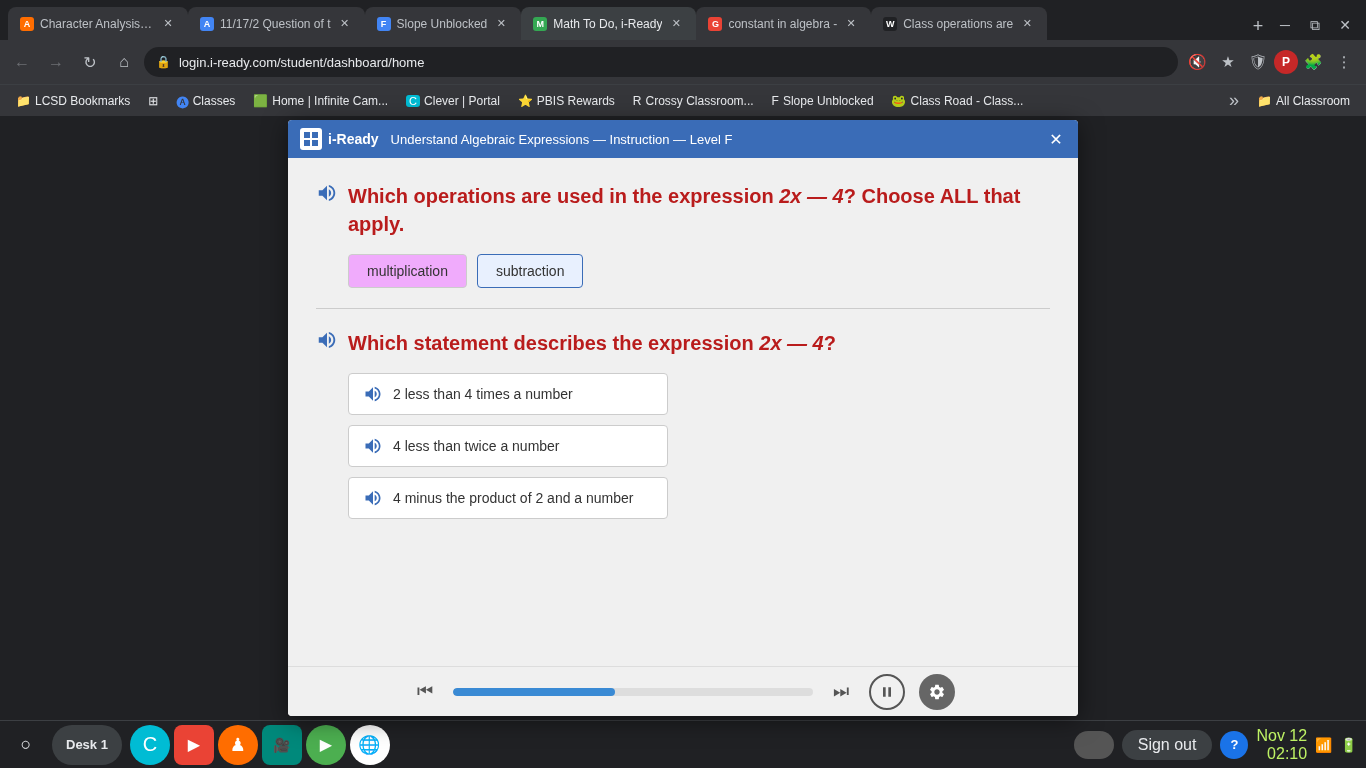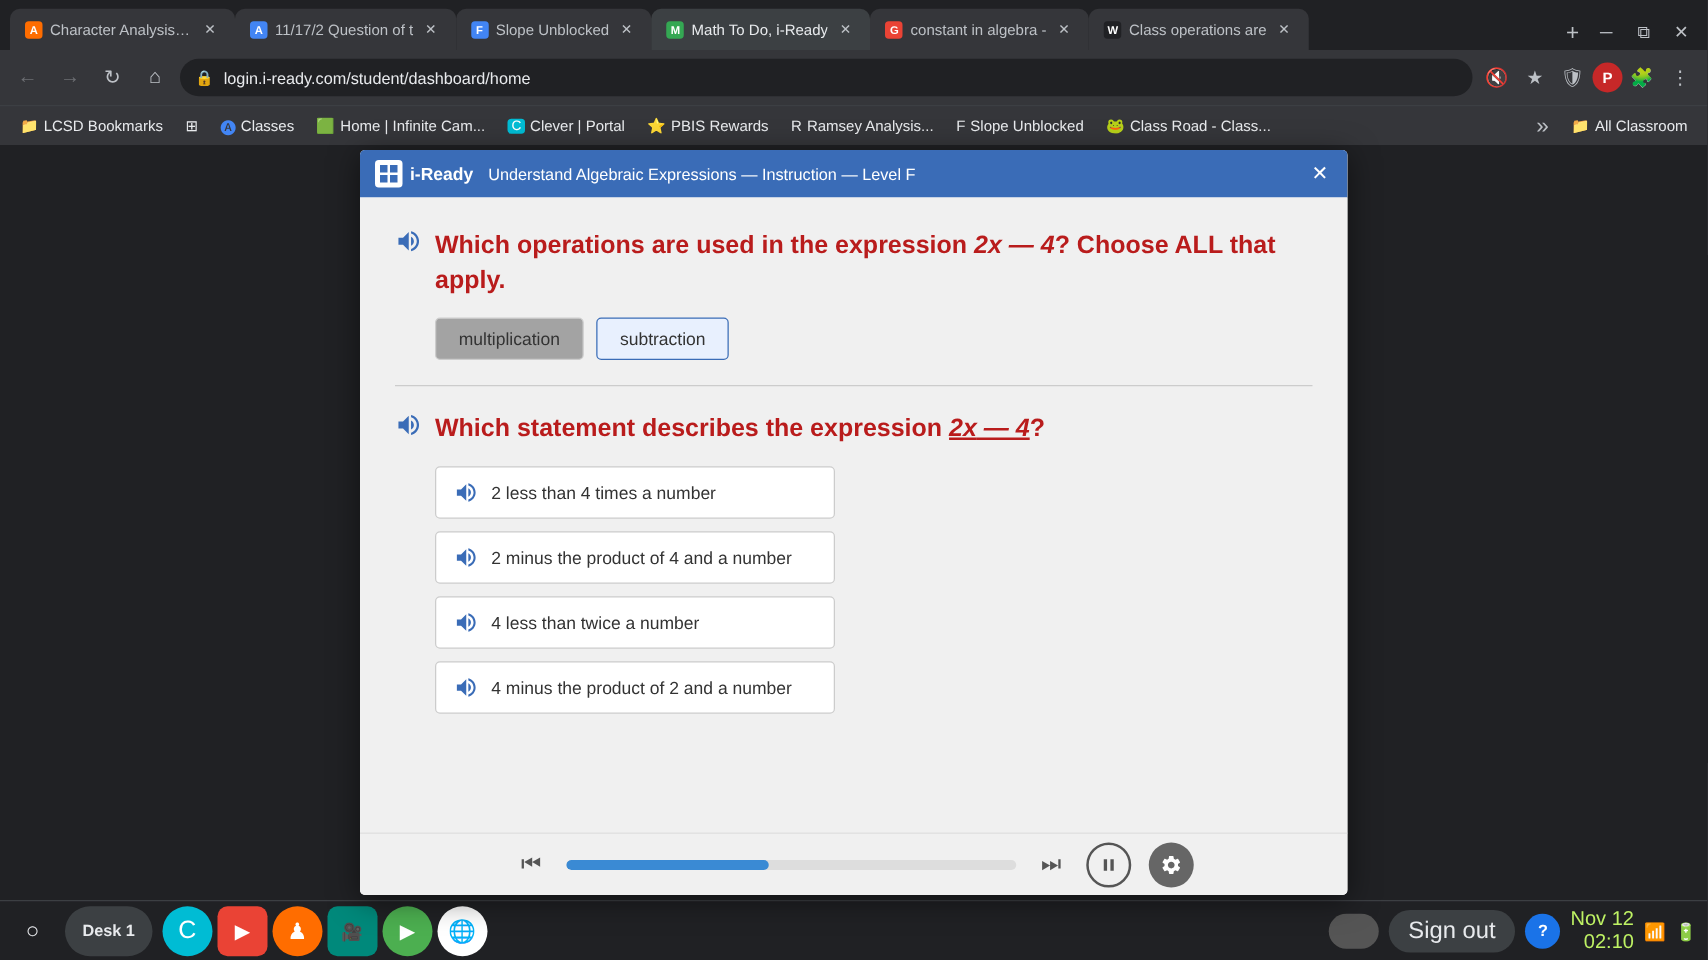--- a/index.html
+++ b/index.html
@@ -282,21 +282,21 @@
     .chips-row {
       display: flex;
       gap: 10px;
       flex-wrap: wrap;
       margin-left: 32px;
     }
     .chip {
       padding: 8px 18px;
       border: 1px solid #ccc;
       border-radius: 4px;
-      background: #a3a3a3;
+      background: #f0abfc;
       font-size: 14px;
       color: #333;
       cursor: pointer;
     }
     .chip.selected {
       background: #e8f0fe;
       border-color: #3a6cb7;
     }
 
     
@@ -429,21 +429,21 @@
       margin-left: auto;
       display: flex;
       align-items: center;
       gap: 8px;
     }
     .sign-out-btn {
       background: #3c4043;
       color: #e8eaed;
       border-radius: 20px;
       padding: 6px 16px;
-      font-size: 19px;
+      font-size: 16px;
       cursor: pointer;
     }
     .taskbar-badge {
       width: 28px;
       height: 28px;
       border-radius: 50%;
       background: #1a73e8;
       color: white;
       display: flex;
       align-items: center;
@@ -554,21 +554,21 @@
     <div class="bookmark-item">
       <span style="background:#00bcd4;color:white;border-radius:3px;padding:0 3px;font-size:11px;">C</span>
       <span>Clever | Portal</span>
     </div>
     <div class="bookmark-item">
       <span>⭐</span>
       <span>PBIS Rewards</span>
     </div>
     <div class="bookmark-item">
       <span>R</span>
-      <span>Ramsey Analysis...</span>
+      <span>Crossy Classroom...</span>
     </div>
     <div class="bookmark-item">
       <span>F</span>
       <span>Slope Unblocked</span>
     </div>
     <div class="bookmark-item">
       <span>🐸</span>
       <span>Class Road - Class...</span>
     </div>
     <div class="bookmarks-more">»</div>
@@ -616,35 +616,29 @@
         </div>
 
         <hr class="divider">
 
         <div class="question-block">
           <div class="question-header">
             <svg class="speaker-svg" viewBox="0 0 24 24" fill="#3a6cb7">
               <path d="M3 9v6h4l5 5V4L7 9H3zm13.5 3c0-1.77-1.02-3.29-2.5-4.03v8.05c1.48-.73 2.5-2.25 2.5-4.02zM14 3.23v2.06c2.89.86 5 3.54 5 6.71s-2.11 5.85-5 6.71v2.06c4.01-.91 7-4.49 7-8.77s-2.99-7.86-7-8.77z"></path>
             </svg>
             <span class="question-text">
-              <span>Which statement describes the expression </span><span style="font-style:italic;text-decoration:underline;">2<em>x</em> — 4</span><span>?</span>
+              <span>Which statement describes the expression </span><span style="font-style:italic;">2<em>x</em> — 4</span><span>?</span>
             </span>
           </div>
           <div class="options-list">
             <div class="option-item">
               <svg width="20" height="20" viewBox="0 0 24 24" fill="#3a6cb7">
                 <path d="M3 9v6h4l5 5V4L7 9H3zm13.5 3c0-1.77-1.02-3.29-2.5-4.03v8.05c1.48-.73 2.5-2.25 2.5-4.02zM14 3.23v2.06c2.89.86 5 3.54 5 6.71s-2.11 5.85-5 6.71v2.06c4.01-.91 7-4.49 7-8.77s-2.99-7.86-7-8.77z"></path>
               </svg>
               <span>2 less than 4 times a number</span>
-            </div>
-            <div class="option-item">
-              <svg width="20" height="20" viewBox="0 0 24 24" fill="#3a6cb7">
-                <path d="M3 9v6h4l5 5V4L7 9H3zm13.5 3c0-1.77-1.02-3.29-2.5-4.03v8.05c1.48-.73 2.5-2.25 2.5-4.02zM14 3.23v2.06c2.89.86 5 3.54 5 6.71s-2.11 5.85-5 6.71v2.06c4.01-.91 7-4.49 7-8.77s-2.99-7.86-7-8.77z"></path>
-              </svg>
-              <span>2 minus the product of 4 and a number</span>
             </div>
             <div class="option-item">
               <svg width="20" height="20" viewBox="0 0 24 24" fill="#3a6cb7">
                 <path d="M3 9v6h4l5 5V4L7 9H3zm13.5 3c0-1.77-1.02-3.29-2.5-4.03v8.05c1.48-.73 2.5-2.25 2.5-4.02zM14 3.23v2.06c2.89.86 5 3.54 5 6.71s-2.11 5.85-5 6.71v2.06c4.01-.91 7-4.49 7-8.77s-2.99-7.86-7-8.77z"></path>
               </svg>
               <span>4 less than twice a number</span>
             </div>
             <div class="option-item">
               <svg width="20" height="20" viewBox="0 0 24 24" fill="#3a6cb7">
                 <path d="M3 9v6h4l5 5V4L7 9H3zm13.5 3c0-1.77-1.02-3.29-2.5-4.03v8.05c1.48-.73 2.5-2.25 2.5-4.02zM14 3.23v2.06c2.89.86 5 3.54 5 6.71s-2.11 5.85-5 6.71v2.06c4.01-.91 7-4.49 7-8.77s-2.99-7.86-7-8.77z"></path>

